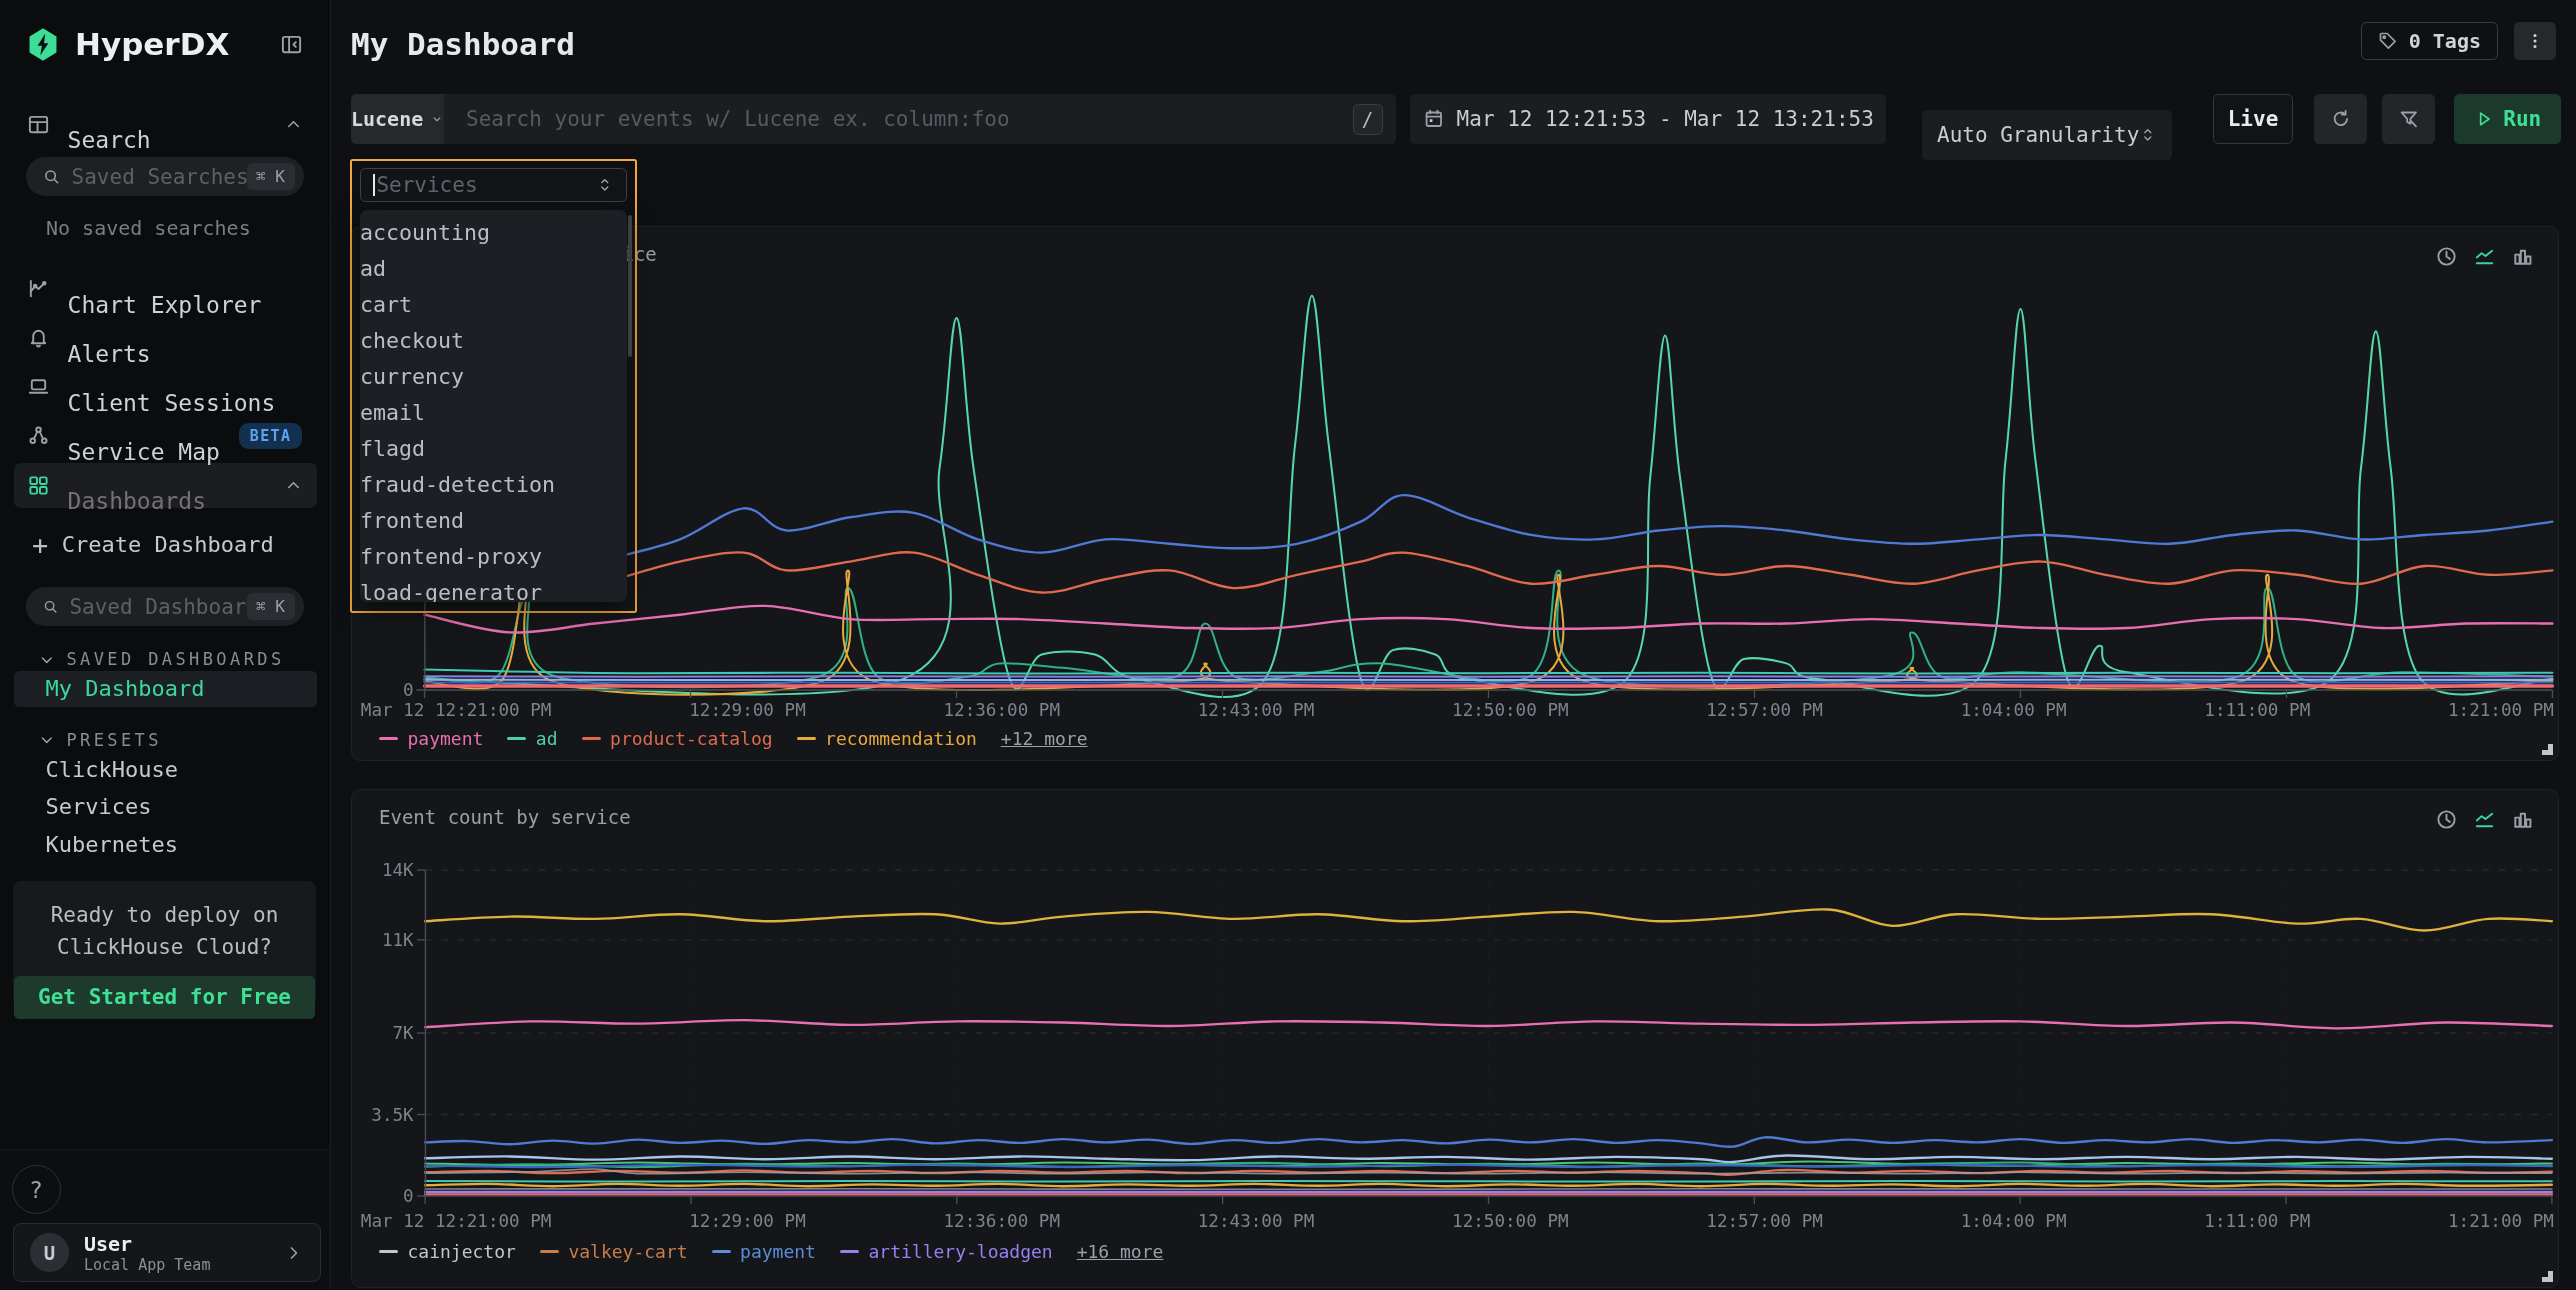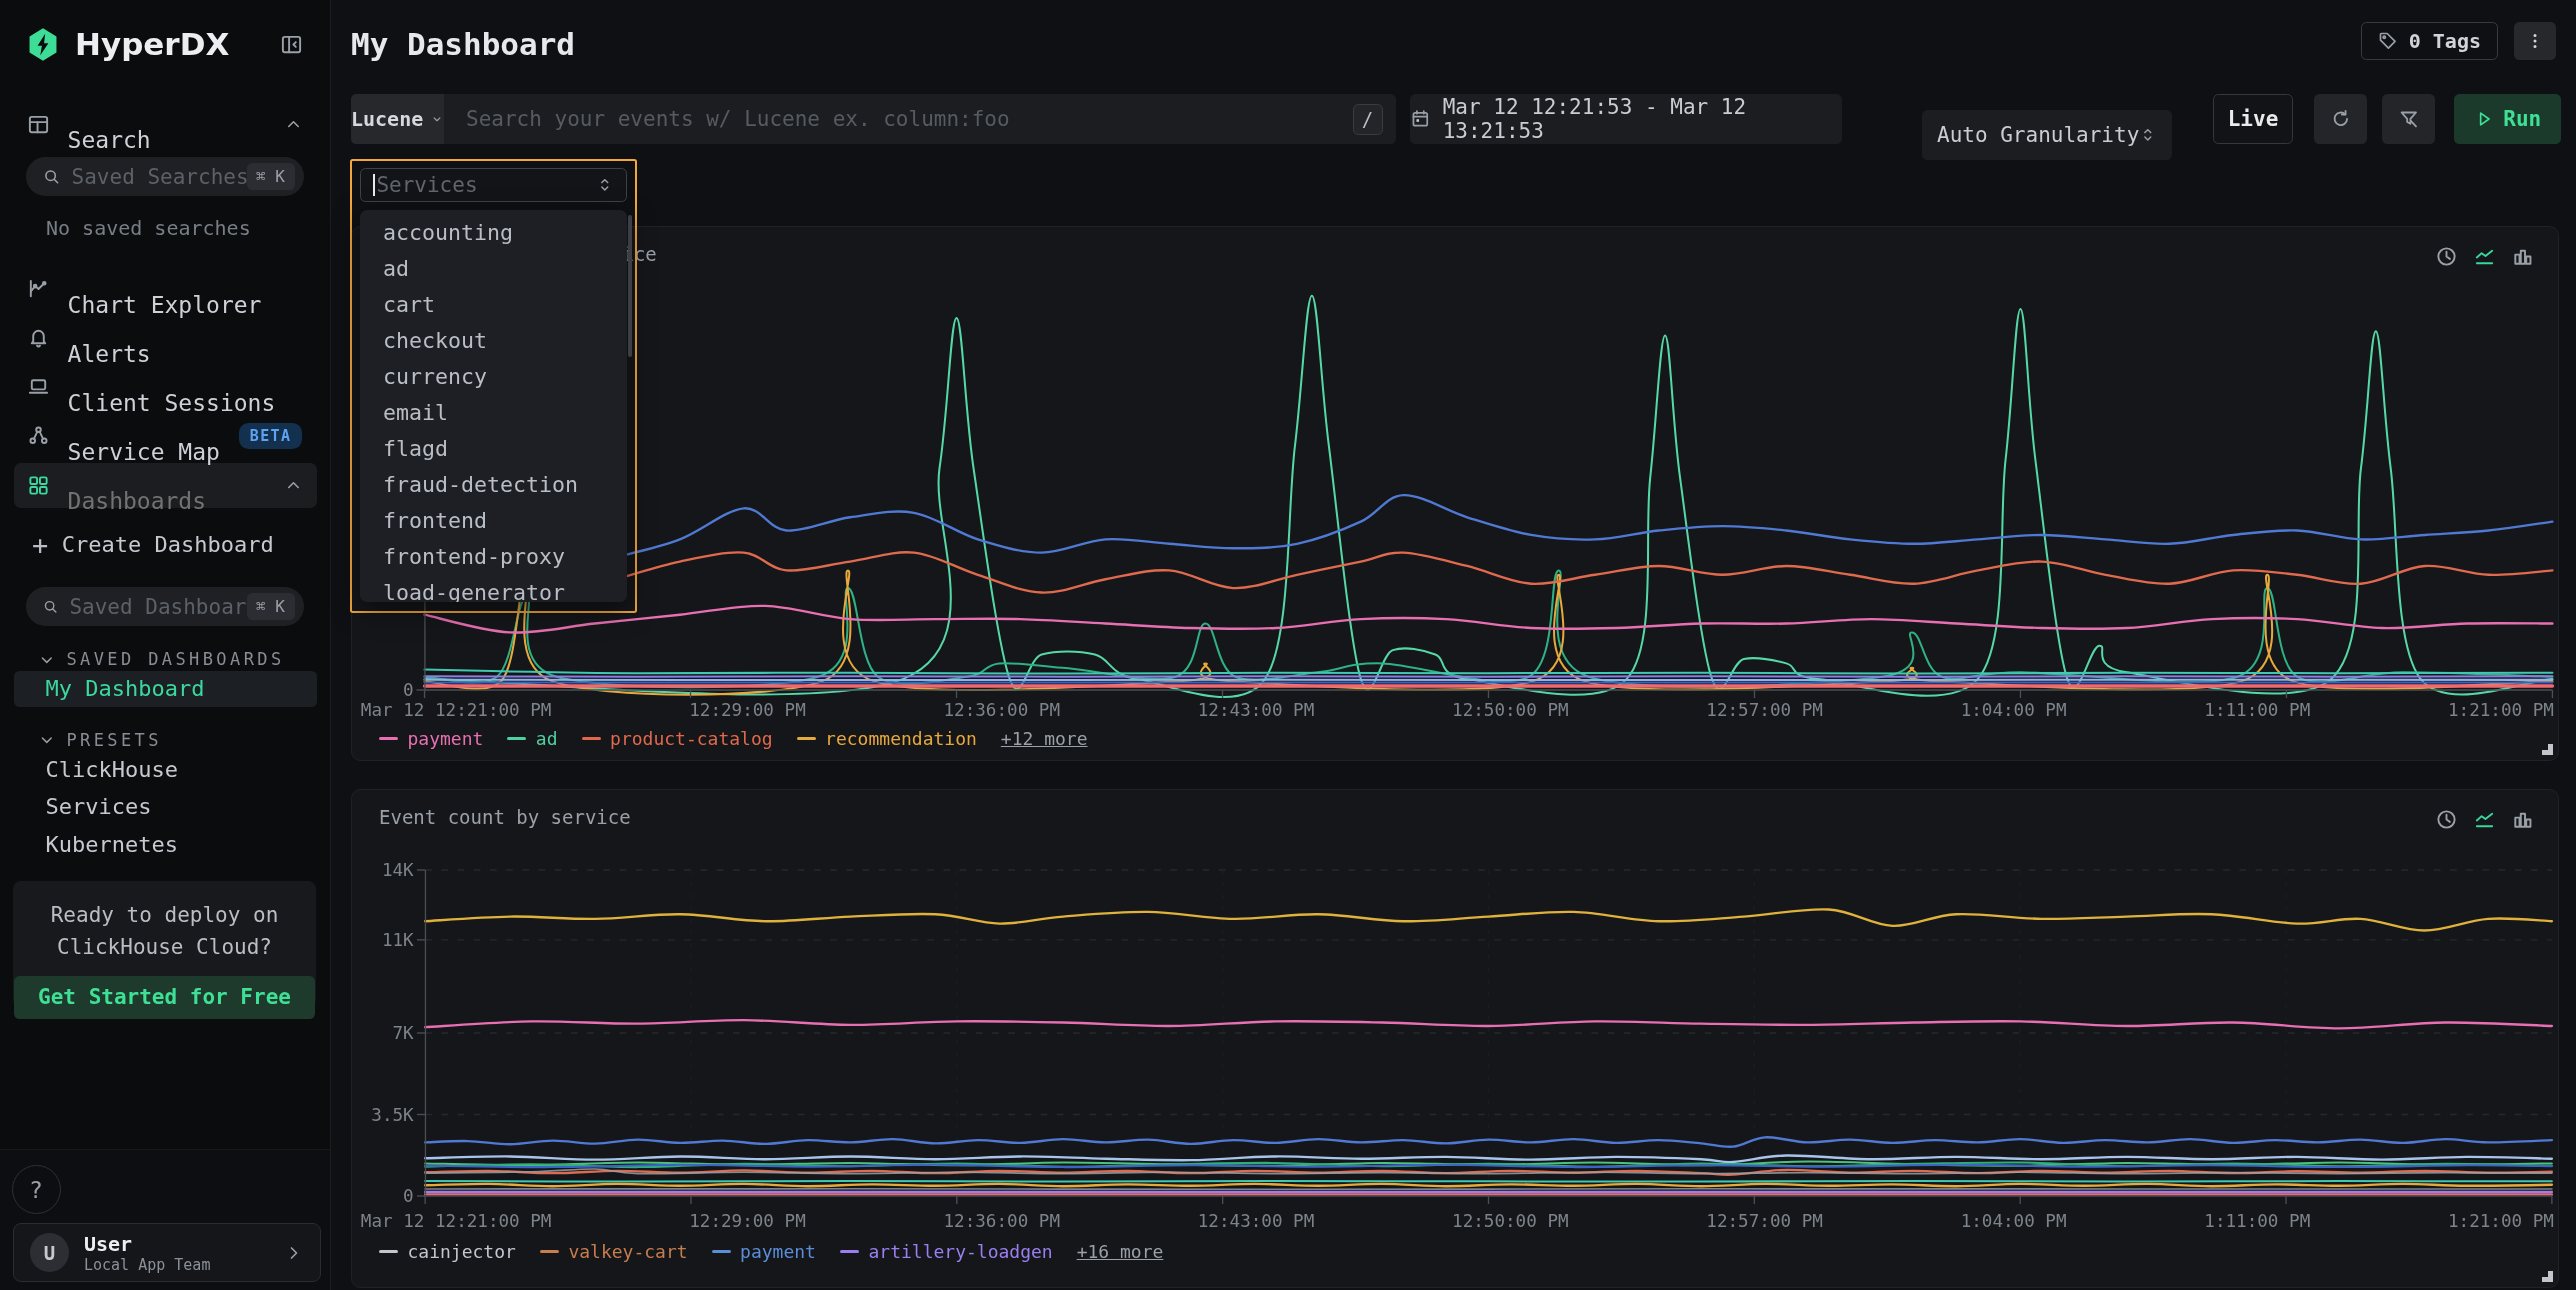--- a/index.html
+++ b/index.html
@@ -66,21 +66,21 @@
 
   .filter-row { position:absolute; left:0; right:0; top:94px; height:50px; }
   .search-box { position:absolute; left:20px; width:1045px; top:0; height:50px; background:#1b1d21; border-radius:5.4px; }
   .lucene-chip { position:absolute; left:0; top:0; bottom:0; width:93px; background:#26282c; border-radius:5.4px 0 0 5.4px;
     display:flex; align-items:center; justify-content:center; gap:6.8px; font-size:20px; font-weight:bold; color:#d5d8dc; }
   .search-ph { position:absolute; left:115px; top:0; bottom:0; display:flex; align-items:center; font-size:21px; color:#565b62; }
   .slash-kbd { position:absolute; right:13.5px; top:9.5px; width:30px; height:31px; border:1.4px solid #3a3c41; background:#232529;
     border-radius:5.4px; display:flex; align-items:center; justify-content:center; font-size:19px; color:#b9bec4; }
   .bar-btn { position:absolute; top:0; height:50px; background:#1b1d21; border-radius:5.4px; display:flex; align-items:center;
     font-size:21px; color:#c9cdd2; }
-  .date-btn { left:1079px; width:432px; padding-left:0; }
+  .date-btn { left:1079px; width:476px; padding-left:13px; }
   .date-btn .txt { margin-left:12px; }
   .gran-btn { left:1591px; width:250px; padding:0 15px; justify-content:space-between;margin-top:16px; }
   .live-btn { left:1882px; width:80px; background:#121316; border:1.4px solid #35373c; justify-content:center;
     font-weight:bold; color:#e8eaeb; }
   .icon-btn { position:absolute; top:0; width:53px; height:50px; background:#232529; border-radius:5.4px;
     display:flex; align-items:center; justify-content:center; }
   .refresh-btn { left:1983px; } .funnel-btn { left:2051px; }
   .run-btn { left:2123px; width:107px; background:#1b3a2b; justify-content:center; gap:9.5px; font-weight:bold; color:#3fe096; }
 
   
@@ -111,21 +111,21 @@
 
   
   .svc-dropdown { position:absolute; left:19px; top:159px; width:287px; height:454px; border:2.7px solid #f2a63e;
     border-radius:2.7px; z-index:30; }
   .svc-input { position:absolute; left:8px; top:6.8px; right:8px; height:34px; background:#131418;
     border:1.4px solid #3f4147; border-radius:5.4px; display:flex; align-items:center; padding:0 12px; }
   .svc-caret { width:2px; height:21.6px; background:#e8eaed; }
   .svc-ph { font-size:21px; color:#60656d; margin-left:1.4px; flex:1 1 auto; }
   .svc-list { position:absolute; left:8px; top:49px; right:8px; height:392px; background:#1d1f24; border-radius:6.8px;
     overflow:hidden; padding-top:5.4px; box-shadow:0 8px 27px rgba(0,0,0,.5); }
-  .svc-item { height:36px; line-height:36px; padding-left:23px; font-size:21.6px; color:#b9bec6; white-space:nowrap; }
+  .svc-item { height:36px; line-height:36px; font-size:21.6px; color:#b9bec6; white-space:nowrap; }
   .svc-scroll { position:absolute; right:2.7px; top:54px; width:4.7px; height:142px; background:#3c3f45; border-radius:2.7px; }
 </style>
 </head>
 <body>
 
 <div class="sidebar">
   <div class="logo-row">
     <svg class="logo-hex" viewBox="0 0 24 26">
       <path d="M12 1 L22 7 V19 L12 25 L2 19 V7 Z" fill="#3ddc97"></path>
       <path d="M13.6 5 L8 14 h3.2 L10 21 L16 12 h-3.2 Z" fill="#0b0c0e"></path>

